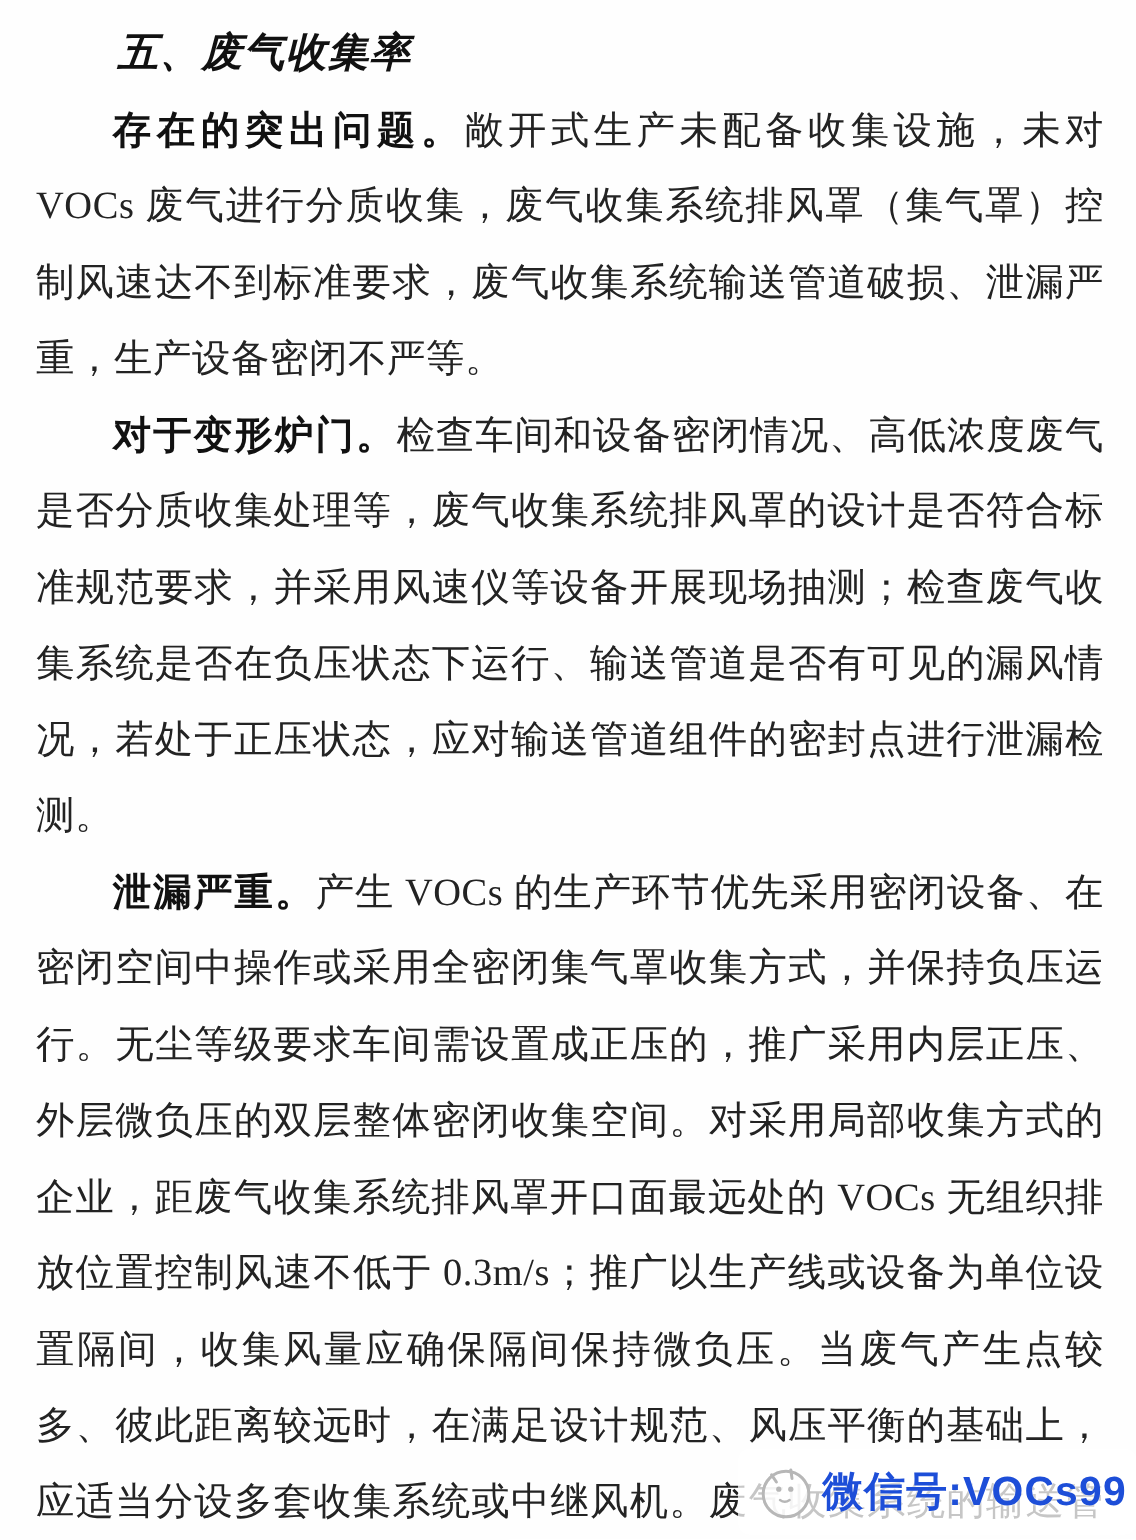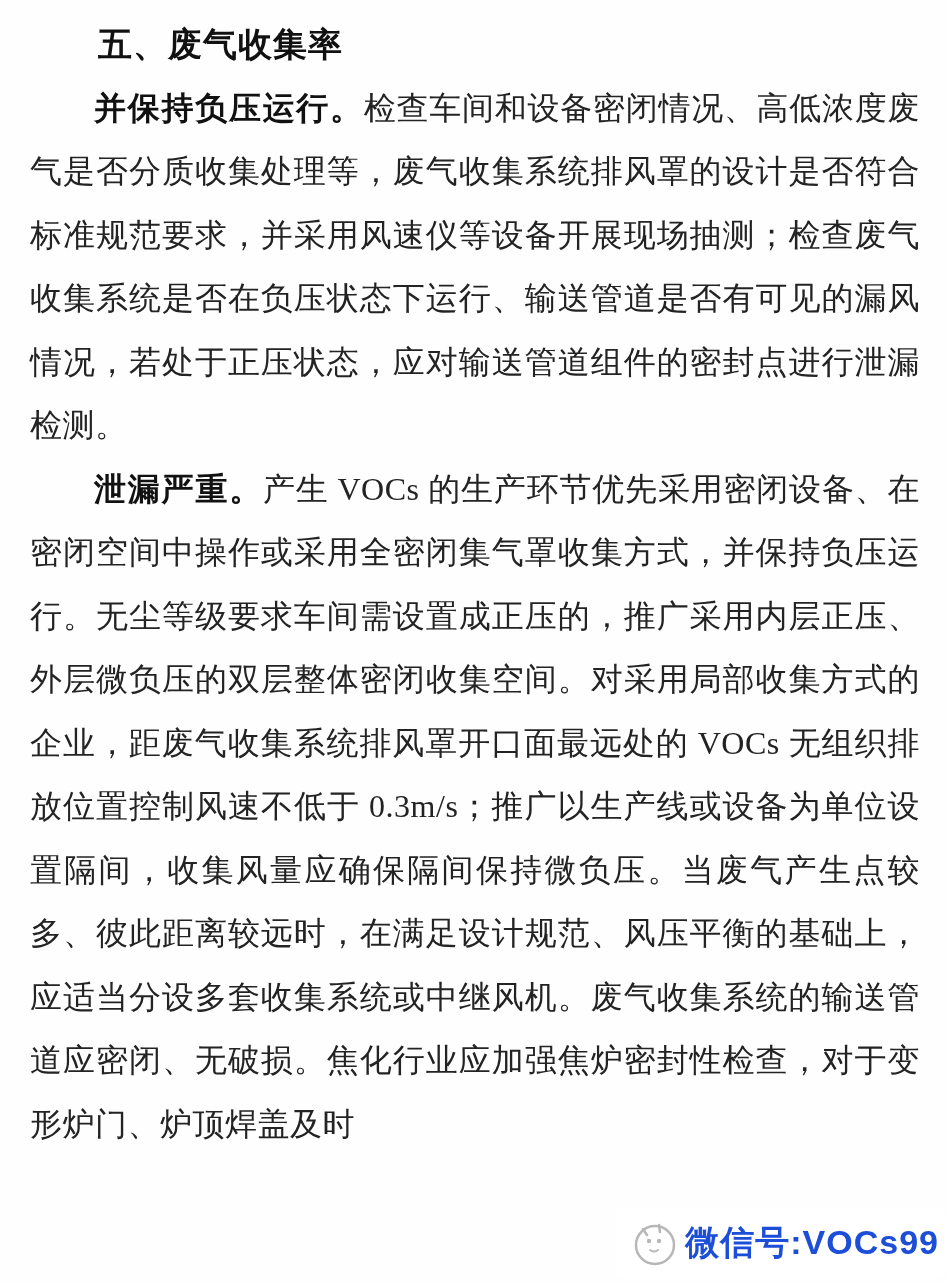--- a/index.html
+++ b/index.html
@@ -23,20 +23,21 @@
     width: 890px;
   }
   .doc h1 {
     margin: 0;
     font-size: 34px;
     font-weight: bold;
     color: #111111;
     line-height: 63.5px;
     text-indent: 2em;
     letter-spacing: 1px;
+    font-style: italic;
   }
   .doc p {
     margin: 0;
     font-size: 32px;
     line-height: 63.5px;
     text-align: justify;
     text-align-last: left;
     text-indent: 2em;
     letter-spacing: 0.5px;
   }
@@ -70,22 +71,23 @@
     display: block;
   }
 </style>
 </head>
 <body>
 
 <div class="page">
   <div class="doc">
     <h1>五、废气收集率</h1>
 
+    <p><span class="lead">存在的突出问题。</span><span>敞开式生产未配备收集设施，未对 VOCs 废气进行分质收集，废气收集系统排风罩（集气罩）控制风速达不到标准要求，废气收集系统输送管道破损、泄漏严重，生产设备密闭不严等。</span></p>
 
-    <p><span class="lead">并保持负压运行。</span><span>检查车间和设备密闭情况、高低浓度废气是否分质收集处理等，废气收集系统排风罩的设计是否符合标准规范要求，并采用风速仪等设备开展现场抽测；检查废气收集系统是否在负压状态下运行、输送管道是否有可见的漏风情况，若处于正压状态，应对输送管道组件的密封点进行泄漏检测。</span></p>
+    <p><span class="lead">对于变形炉门。</span><span>检查车间和设备密闭情况、高低浓度废气是否分质收集处理等，废气收集系统排风罩的设计是否符合标准规范要求，并采用风速仪等设备开展现场抽测；检查废气收集系统是否在负压状态下运行、输送管道是否有可见的漏风情况，若处于正压状态，应对输送管道组件的密封点进行泄漏检测。</span></p>
 
     <p><span class="lead">泄漏严重。</span><span>产生 VOCs 的生产环节优先采用密闭设备、在密闭空间中操作或采用全密闭集气罩收集方式，并保持负压运行。无尘等级要求车间需设置成正压的，推广采用内层正压、外层微负压的双层整体密闭收集空间。对采用局部收集方式的企业，距废气收集系统排风罩开口面最远处的 VOCs 无组织排放位置控制风速不低于 0.3m/s；推广以生产线或设备为单位设置隔间，收集风量应确保隔间保持微负压。当废气产生点较多、彼此距离较远时，在满足设计规范、风压平衡的基础上，应适当分设多套收集系统或中继风机。废气收集系统的输送管道应密闭、无破损。焦化行业应加强焦炉密封性检查，对于变形炉门、炉顶焊盖及时</span></p>
   </div>
 
   <div class="watermark">
     <span>
       <svg width="52" height="52" viewBox="0 0 52 52">
         <circle cx="26" cy="28" r="19" fill="rgba(255,255,255,0.8)" stroke="#b7b7b7" stroke-width="2.5"></circle>
         <path d="M14 12 L18 18" stroke="#b7b7b7" stroke-width="2.5" fill="none" stroke-linecap="round"></path>
         <path d="M30 8 L31 15" stroke="#b7b7b7" stroke-width="2.5" fill="none" stroke-linecap="round"></path>

